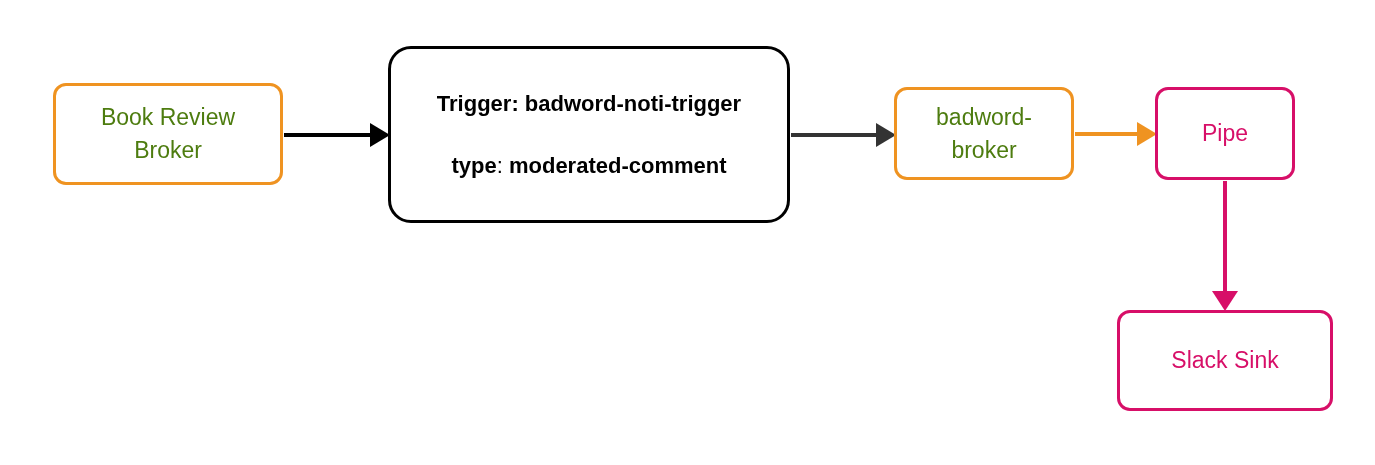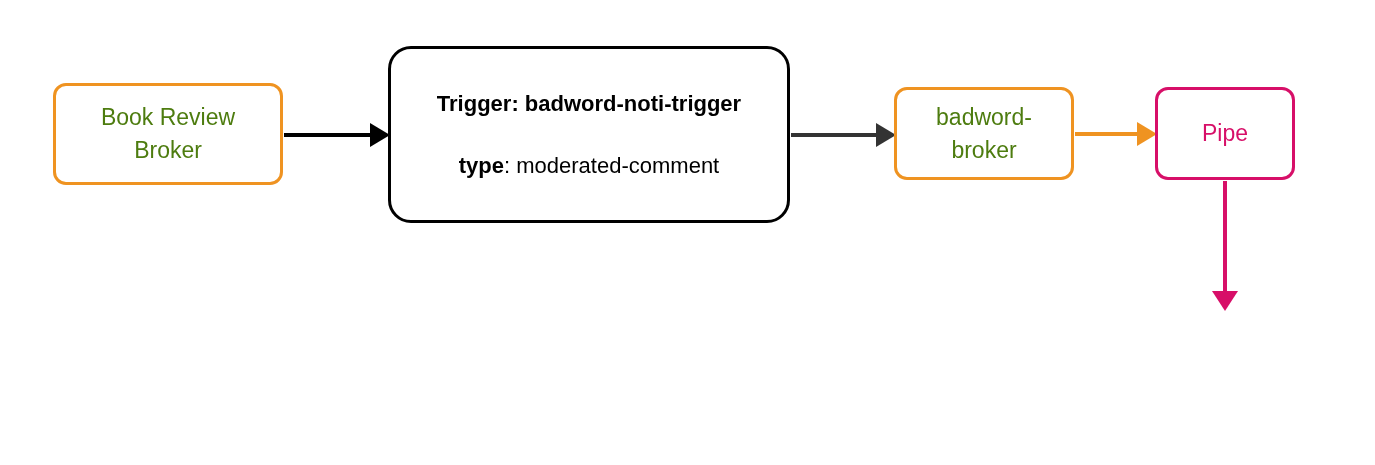--- a/index.html
+++ b/index.html
@@ -66,21 +66,21 @@
     color: #000000;
     font-size: 22px;
   }
   #node-trigger {
     left: 388px; top: 46px;
     width: 402px; height: 177px;
   }
   #node-trigger .node-label { line-height: 1.42; }
   .tline { display: block; white-space: nowrap; }
   .tkey { font-weight: bold; }
-  .tval { font-weight: 400; text-align: right; }
+  .tval { font-weight: 700; text-align: right; }
   .tline.all-bold { font-weight: bold; }
 
   
   .node.crimson {
     border: 3px solid #d70f68;
     border-radius: 13px;
     color: #d70f68;
     font-size: 23px;
     font-weight: 400;
   }
@@ -135,14 +135,17 @@
 
   <div class="node broker" id="node-badword-broker">
     <span class="node-label">badword-
 broker</span>
   </div>
 
   <div class="node crimson" id="node-pipe">
     <span class="node-label">Pipe</span>
   </div>
 
+  <div class="node crimson" id="node-slack-sink">
+    <span class="node-label">Slack Sink</span>
+  </div>
 
 </div>
 
 </body></html>

